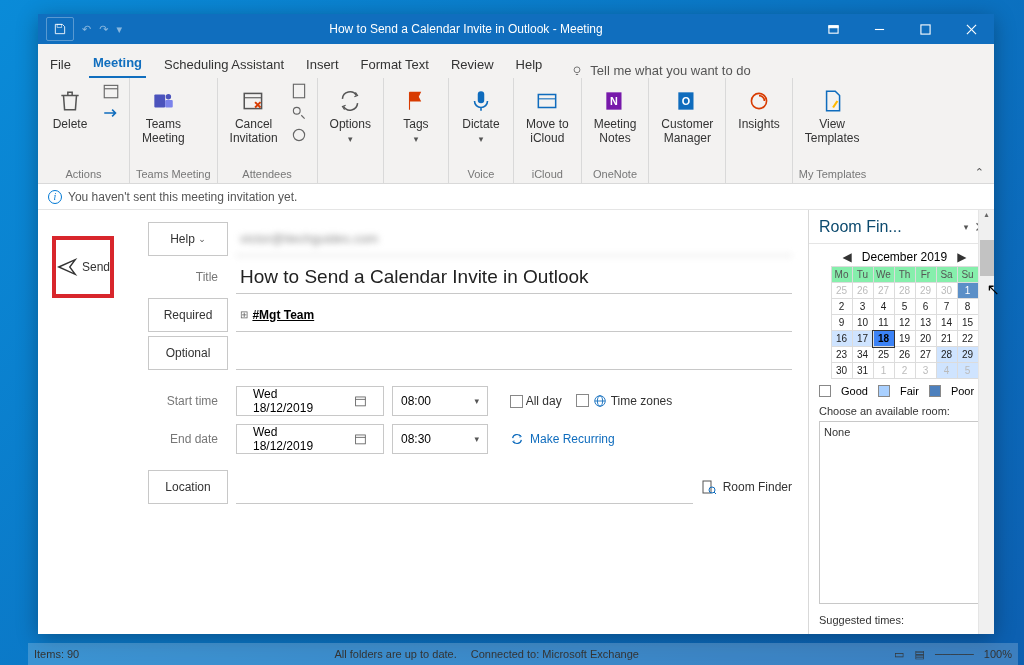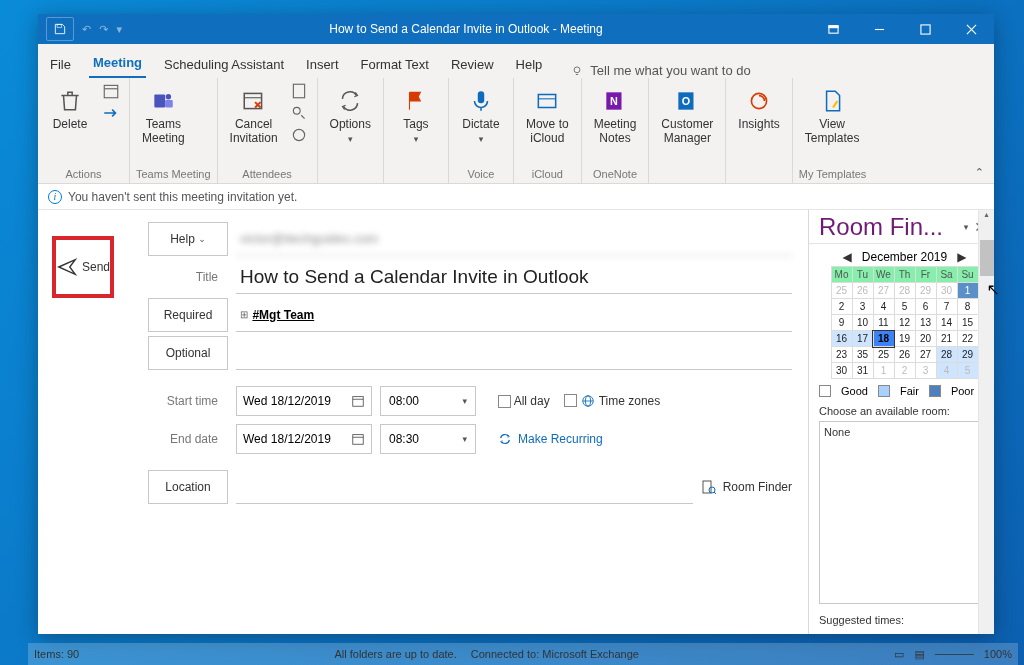--- a/index.html
+++ b/index.html
@@ -52,34 +52,34 @@
   .field-row { display: flex; align-items: center; min-height: 38px; gap: 8px; }
   .field-label { width: 80px; height: 34px; border: 1px solid #c8c8c8; display: flex; align-items: center; justify-content: center; font-size: 12px; color: #333; background: #fff; }
   .field-label.plain { border: none; color: #777; justify-content: flex-end; padding-right: 10px; }
   .field-value { flex: 1; border-bottom: 1px solid #c8c8c8; height: 34px; display: flex; align-items: center; font-size: 13px; padding: 0 4px; }
   .title-value { font-size: 19px; color: #222; font-weight: 500; border-bottom: 1px solid #c8c8c8; }
   .req-chip { font-size: 12px; display: flex; align-items: center; gap: 4px; }
   .req-chip .plus { font-size: 10px; color: #666; }
   .req-chip b { text-decoration: underline; }
   .blurred { filter: blur(3px); color: #888; }
   
-  .dt-input { width: 136px; height: 30px; border: 1px solid #c8c8c8; display: flex; align-items: center; padding: 0 6px; font-size: 12px; gap: 20px; justify-content: space-between; }
+  .dt-input { width: 148px; height: 30px; border: 1px solid #c8c8c8; display: flex; align-items: center; padding: 0 16px; font-size: 12px; gap: 20px; justify-content: space-between; }
   .time-input { width: 96px; height: 30px; border: 1px solid #c8c8c8; display: flex; align-items: center; justify-content: space-between; padding: 0 8px; font-size: 12px; }
   .caret { font-size: 9px; color: #555; }
   .chk { width: 13px; height: 13px; border: 1px solid #888; display: inline-block; vertical-align: middle; }
   .timerow-extras { display: flex; align-items: center; gap: 14px; font-size: 12px; color: #333; margin-left: 14px; }
   .globe { display: inline-flex; align-items: center; gap: 4px; }
   .recur { color: #0f6cbd; display: flex; align-items: center; gap: 6px; margin-left: 14px; font-size: 12px; }
   
   .roomfinder-btn { margin-left: auto; display: flex; align-items: center; gap: 6px; font-size: 12px; color: #333; }
   
   
   .rightpane { width: 186px; border-left: 1px solid #d9d9d9; background: #fff; display: flex; flex-direction: column; font-size: 12px; }
   .rp-header { height: 34px; display: flex; align-items: center; padding: 0 8px 0 10px; gap: 6px; color: #0f6cbd; border-bottom: 1px solid #e5e5e5; position: relative; }
-  .rp-header-title { font-size: 24px; color: #701a75; flex: 1; white-space: nowrap; overflow: hidden; text-overflow: ellipsis; }
+  .rp-header-title { font-size: 16px; color: #0c4a6e; flex: 1; white-space: nowrap; overflow: hidden; text-overflow: ellipsis; }
   .rp-close { color: #666; font-size: 14px; }
   .rp-body { padding: 6px 0 6px 6px; flex: 1; display: flex; flex-direction: column; }
   .cal-nav { display: flex; align-items: center; justify-content: center; gap: 10px; font-size: 12px; margin-bottom: 2px; }
   .cal-nav span { font-size: 12px; }
   .cal-arrow { font-size: 10px; color: #333; }
   .calendar { width: 148px; font-size: 10px; border-collapse: collapse; margin: 0 auto; }
   .calendar th { width: 21px; height: 16px; font-weight: 400; color: #555; background: #86efac; border: 1px solid #dcdcdc; }
   .calendar td { width: 21px; height: 16px; text-align: center; border: 1px solid #dcdcdc; background: #fff; color: #222; }
   .calendar td.other { color: #bbb; }
   .calendar td.fair { background: #cfe4ff; }
@@ -520,21 +520,21 @@
                 <td class="fair">16</td>
                 <td class="fair">17</td>
                 <td class="sel">18</td>
                 <td>19</td>
                 <td>20</td>
                 <td>21</td>
                 <td>22</td>
               </tr>
               <tr>
                 <td>23</td>
-                <td>35</td>
+                <td>34</td>
                 <td>25</td>
                 <td>26</td>
                 <td>27</td>
                 <td class="fair">28</td>
                 <td class="fair">29</td>
               </tr>
               <tr>
                 <td>30</td>
                 <td>31</td>
                 <td class="other">1</td>

